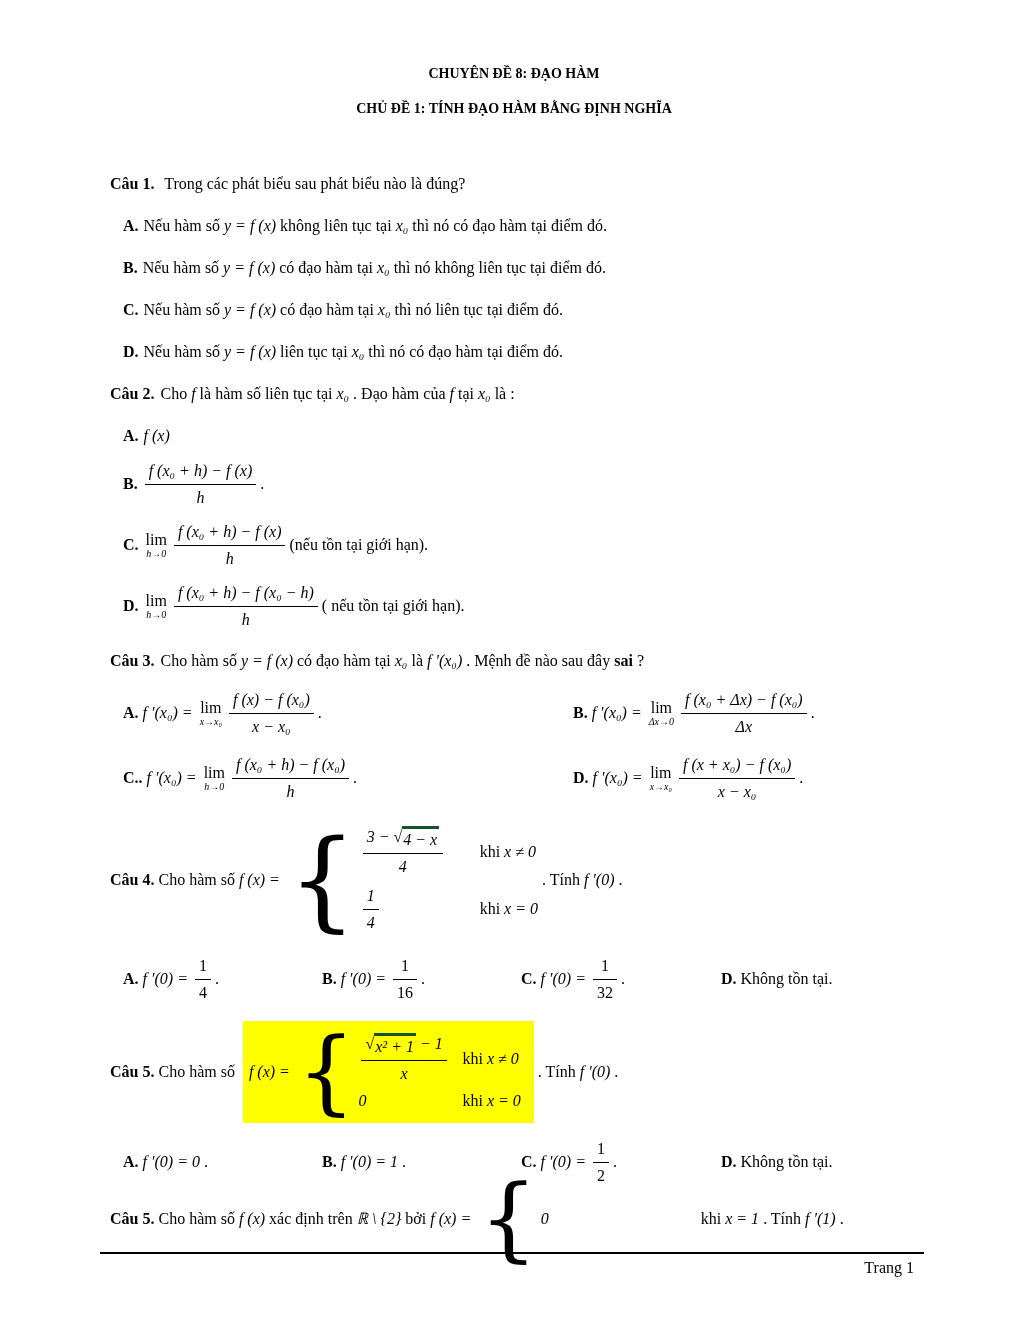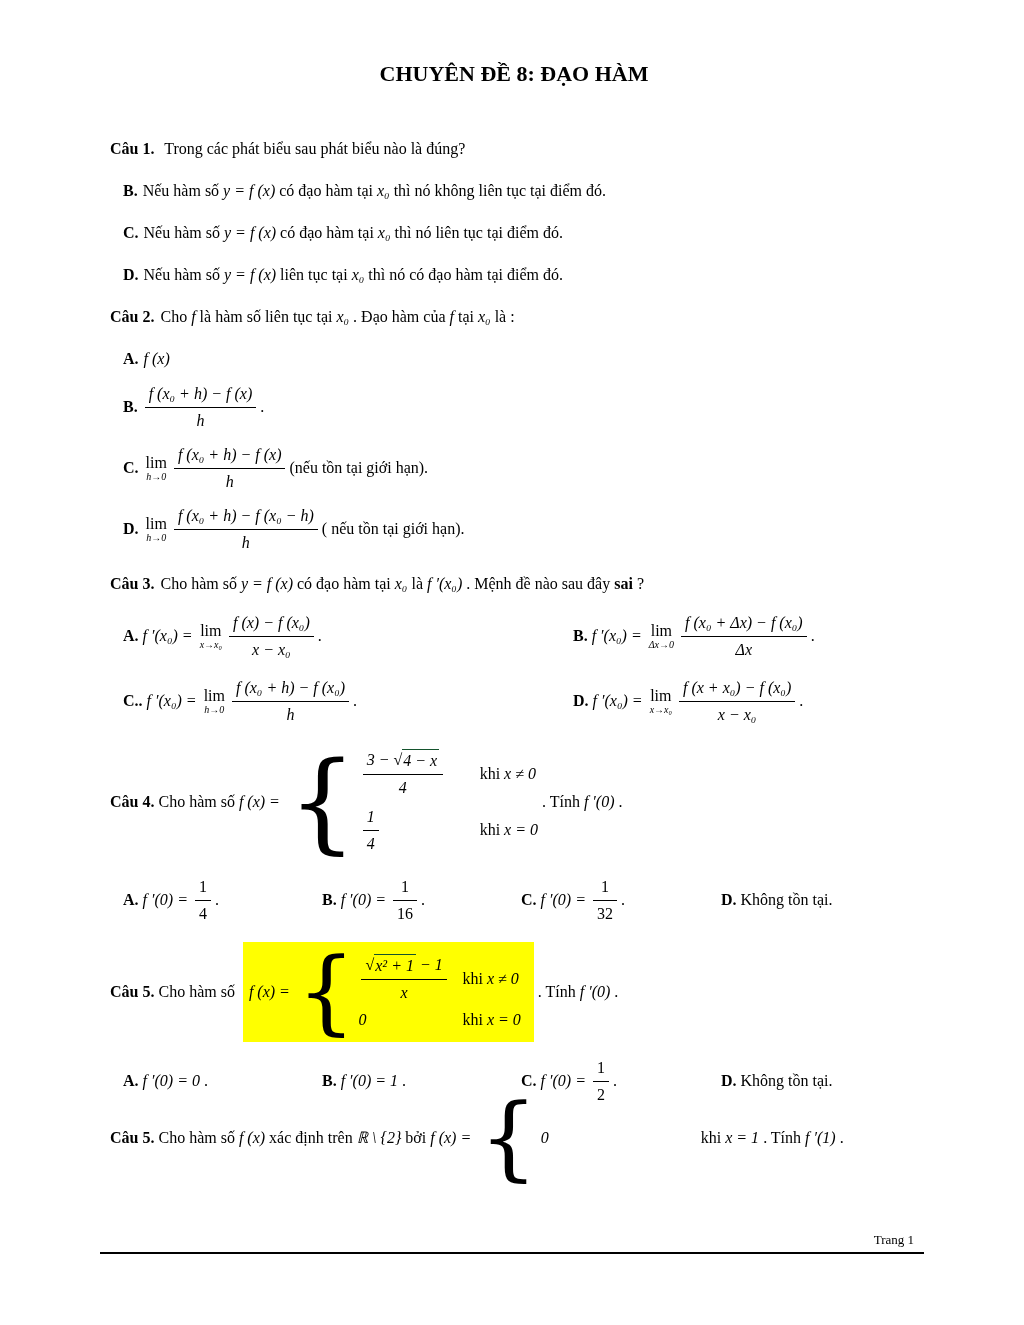--- a/index.html
+++ b/index.html
@@ -4,21 +4,21 @@
 <style>
   html,body { margin:0; padding:0; }
   body {
     width:1024px; height:1325px; background:#ffffff; color:#000000;
     font-family:"Liberation Serif","DejaVu Serif",serif;
     font-size:16px; line-height:1.3;
   }
   .page { position:relative; width:1024px; height:1325px; overflow:hidden; background:#fff; }
   .content { padding:62px 106px 0 110px; }
 
-  .title { text-align:center; font-weight:bold; font-size:22px; line-height:24px; }
+  .title { text-align:center; font-weight:bold; font-size:14px; line-height:24px; }
   .subtitle { margin-top:11px; }
 
   .q { margin-top:16px; }
   .q1 { margin-top:50px; }
   .qlabel { font-weight:bold; margin-right:6px; white-space:nowrap; }
   .optlabel { font-weight:bold; margin-right:5px; white-space:nowrap; }
   .stem { line-height:26px; }
   .opt { margin-top:16px; padding-left:13px; line-height:26px; }
 
   .seg-t { font-style:normal; }
@@ -33,21 +33,21 @@
   .frac { display:inline-block; text-align:center; vertical-align:middle; margin:0 3px; }
   .frac .num { display:block; padding:1px 4px 2px; border-bottom:1px solid #000; line-height:22px; }
   .frac .den { display:block; padding:2px 4px 1px; line-height:22px; }
 
   .lim { display:inline-block; text-align:center; vertical-align:middle; margin:0 3px; }
   .lim .lt { display:block; line-height:16px; font-style:normal; }
   .lim .ls { display:block; line-height:11px; font-size:10px; }
 
   .sqrt { display:inline-flex; align-items:flex-start; white-space:nowrap; }
   .sqrt::before { content:"\221A"; font-style:normal; }
-  .sqrt .rad { border-top:1px solid #14532d; padding:0 2px 0 1px; }
+  .sqrt .rad { border-top:3px solid #14532d; padding:0 2px 0 1px; }
 
   .cases { display:inline-flex; align-items:center; vertical-align:middle; margin:0 4px; }
   .cases::before {
     content:"{"; font-family:"DejaVu Serif",serif; font-weight:400;
     line-height:0; display:inline-block; margin-right:3px;
   }
   .cases-tall::before { font-size:108px; }
   .cases-mid::before  { font-size:92px; }
   .case-rows { display:inline-block; }
   .case-row { display:flex; align-items:center; margin:5px 0; }
@@ -60,34 +60,38 @@
 
   .grid2 { display:grid; grid-template-columns:450px 1fr; margin-top:14px; }
   .grid2 .mrow { padding-left:13px; }
   .grid4 { display:grid; grid-template-columns:199px 199px 200px 1fr; margin-top:14px; }
   .grid4 .mrow { padding-left:13px; }
 
   .hl { display:inline-flex; align-items:center; padding:6px 10px 6px 6px; margin:0 4px; }
   .hl > span { margin-right:3px; }
 
   .footer-rule { position:absolute; left:100px; right:100px; top:1252px; border-top:2px solid #000; }
-  .page-num { position:absolute; right:110px; top:1232px; font-size:13px; }
+  .page-num { position:absolute; right:110px; top:1258px; font-size:16px; }
 </style>
 </head>
 <body>
 
 <div class="page">
   <div class="content">
 
     <div class="title">CHUYÊN ĐỀ 8: ĐẠO HÀM</div>
+    <div class="title subtitle">CHỦ ĐỀ 1: TÍNH ĐẠO HÀM BẰNG ĐỊNH NGHĨA</div>
 
     <div class="q q1">
       <div class="stem">
         <span class="qlabel">Câu 1.</span>
         <span>Trong các phát biểu sau phát biểu nào là đúng?</span>
+      </div>
+      <div class="opt">
+        <span class="optlabel">A.</span><span><span class="seg-t">Nếu hàm số </span><span class="seg-m">y = f (x)</span><span class="seg-t"> không liên tục tại </span><span class="seg-m">x₀</span><span class="seg-t"> thì nó có đạo hàm tại điểm đó.</span></span>
       </div>
       <div class="opt">
         <span class="optlabel">B.</span><span><span class="seg-t">Nếu hàm số </span><span class="seg-m">y = f (x)</span><span class="seg-t"> có đạo hàm tại </span><span class="seg-m">x₀</span><span class="seg-t"> thì nó không liên tục tại điểm đó.</span></span>
       </div>
       <div class="opt">
         <span class="optlabel">C.</span><span><span class="seg-t">Nếu hàm số </span><span class="seg-m">y = f (x)</span><span class="seg-t"> có đạo hàm tại </span><span class="seg-m">x₀</span><span class="seg-t"> thì nó liên tục tại điểm đó.</span></span>
       </div>
       <div class="opt">
         <span class="optlabel">D.</span><span><span class="seg-t">Nếu hàm số </span><span class="seg-m">y = f (x)</span><span class="seg-t"> liên tục tại </span><span class="seg-m">x₀</span><span class="seg-t"> thì nó có đạo hàm tại điểm đó.</span></span>
       </div>

